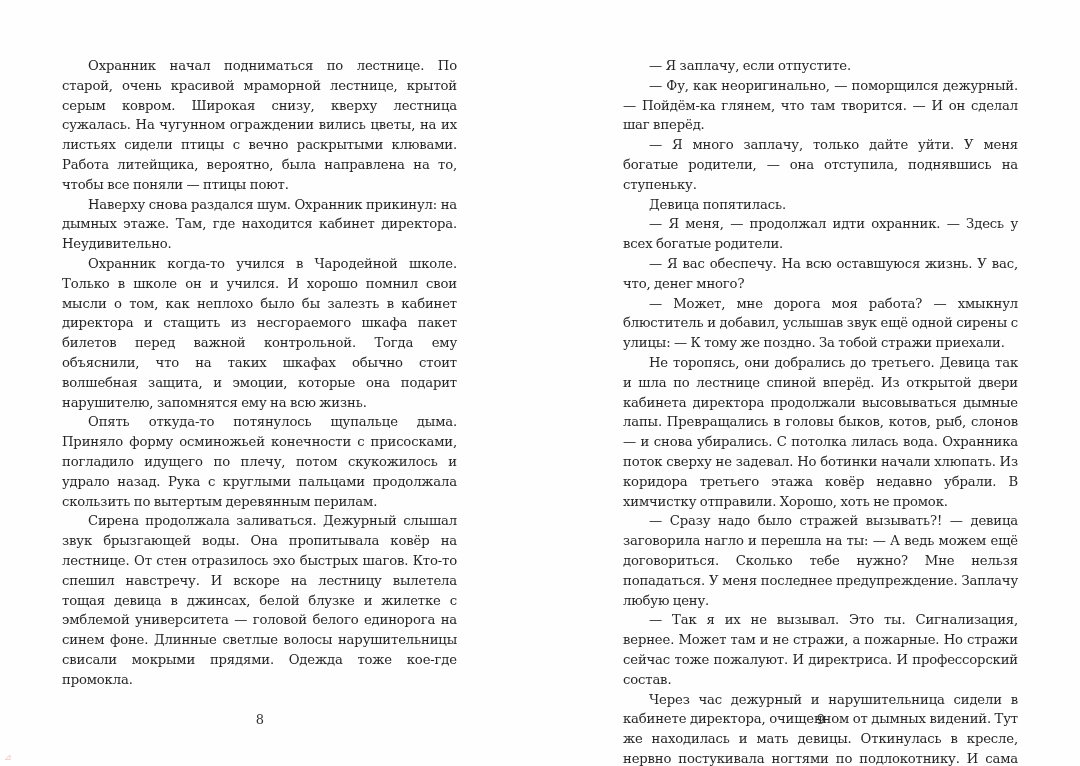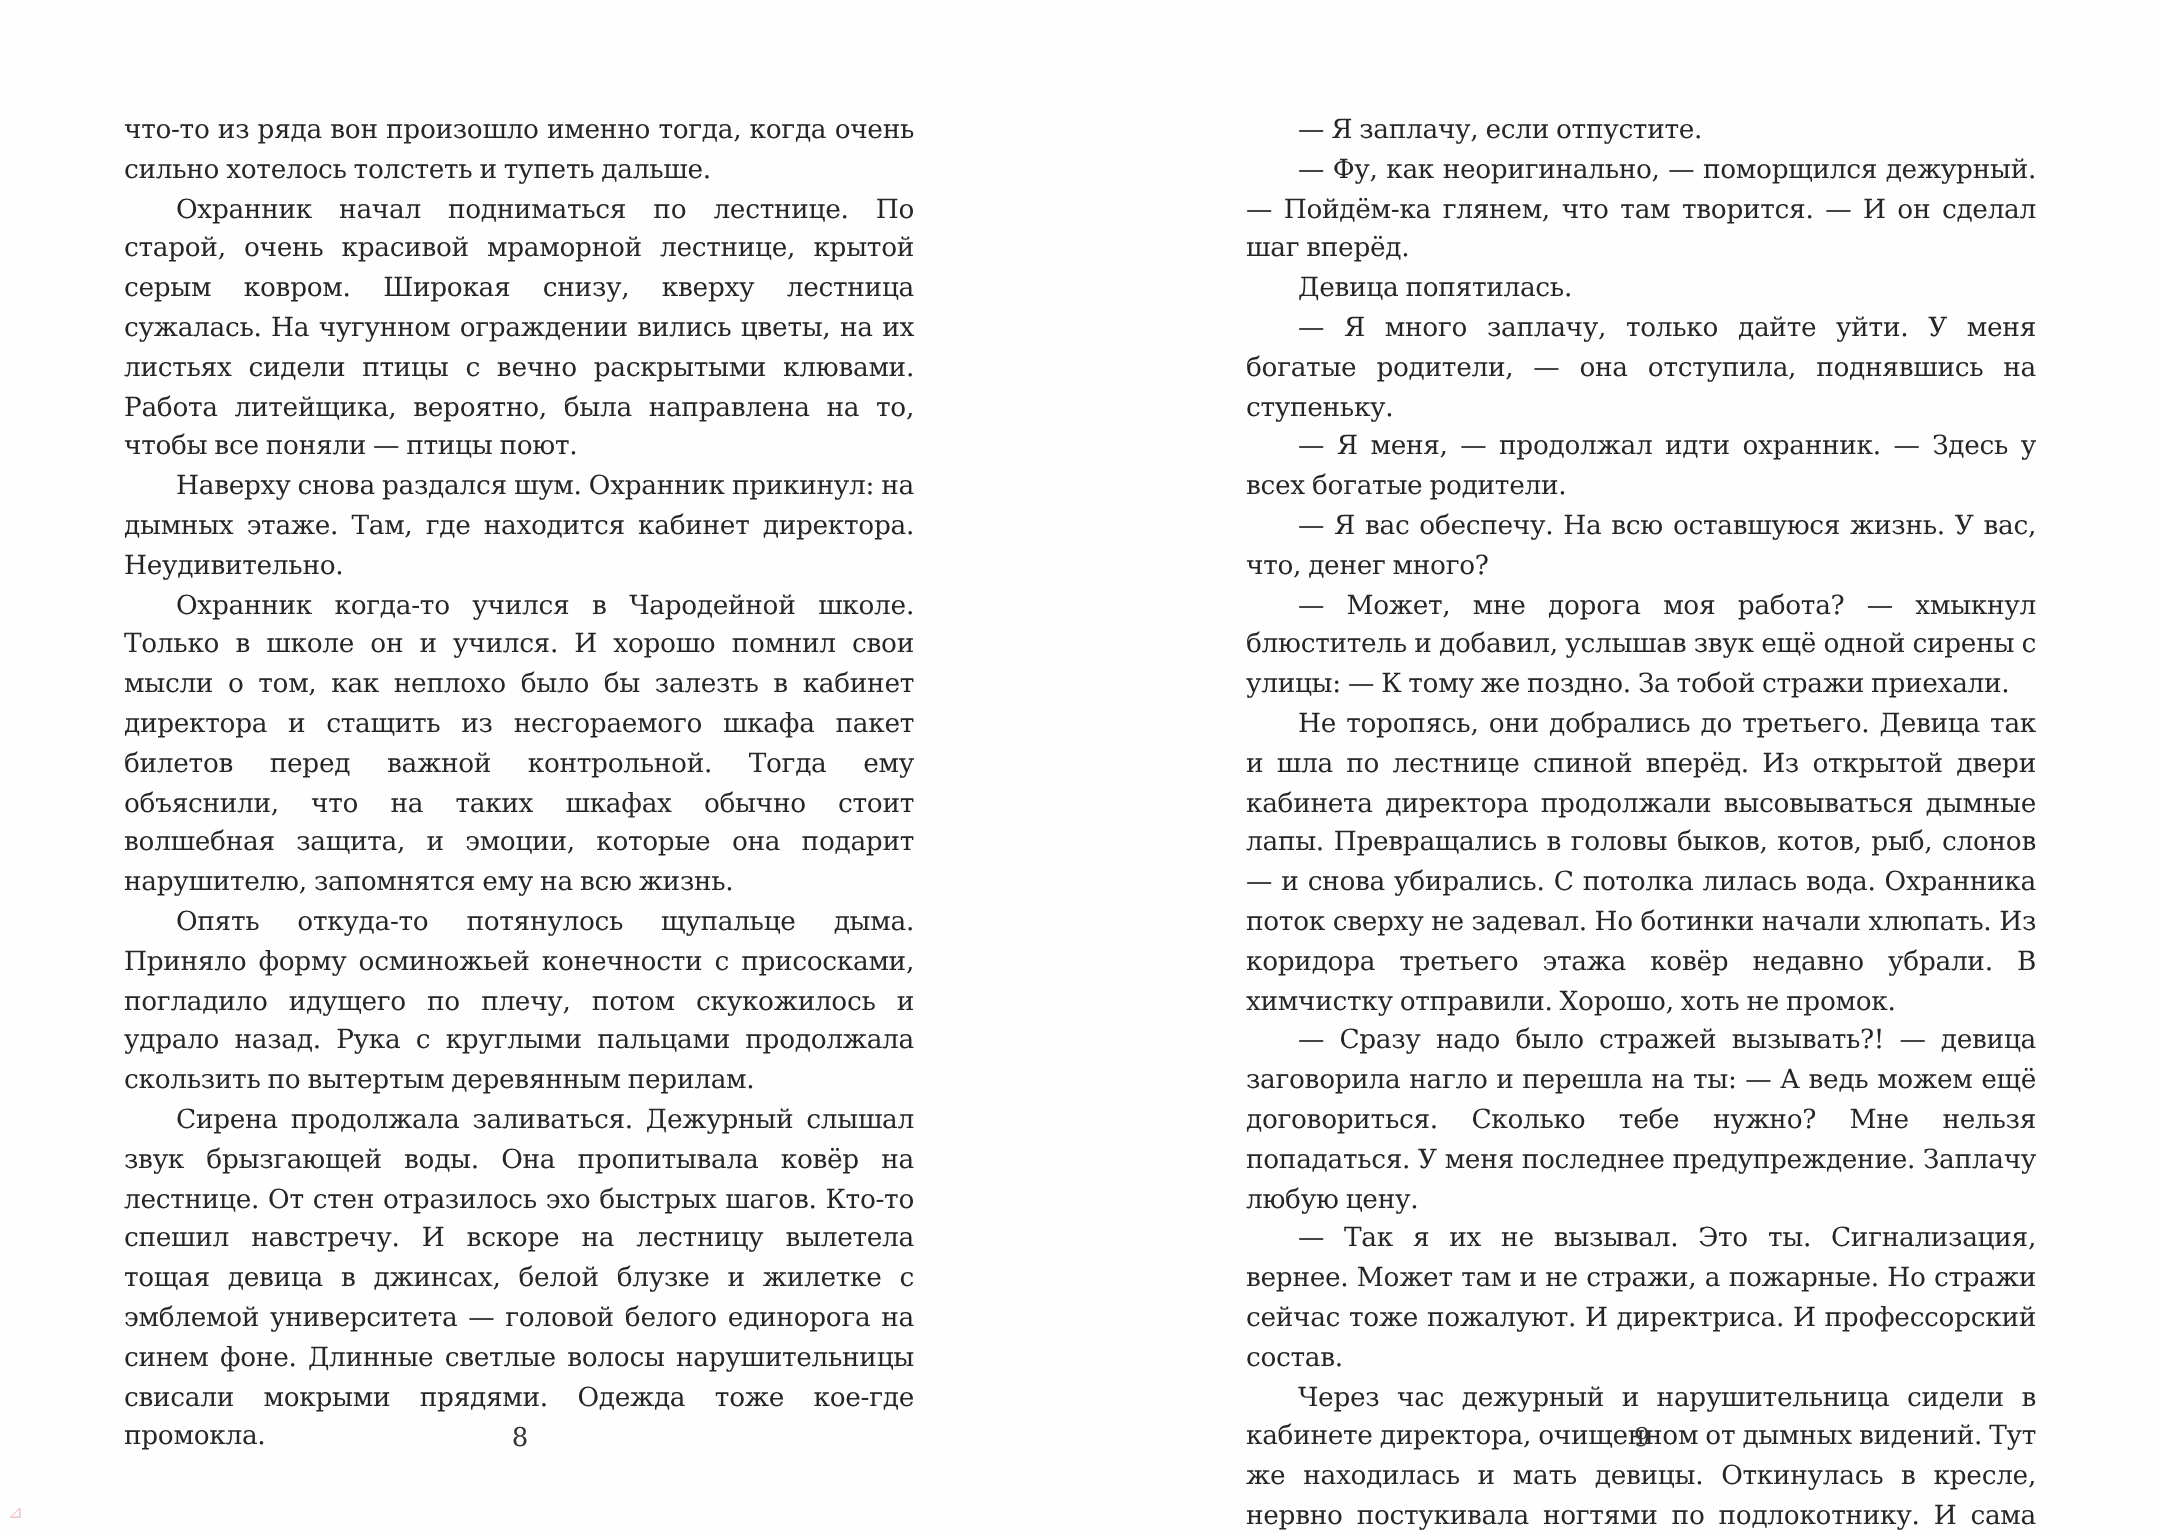--- a/index.html
+++ b/index.html
@@ -60,34 +60,33 @@
     font-size: 9px;
     line-height: 10px;
   }
 </style>
 </head>
 <body>
 
 <div class="spread">
 
   <div class="page left">
-    <p class="para noindent">что-то из ряда вон произошло именно тогда, когда очень сильно хотелось толстеть и тупеть дальше.</p>
     <p class="para">Охранник начал подниматься по лестнице. По старой, очень красивой мраморной лестнице, крытой серым ковром. Широкая снизу, кверху лестница сужалась. На чугунном ограждении вились цветы, на их листьях сидели птицы с вечно раскрытыми клювами. Работа литейщика, вероятно, была направлена на то, чтобы все поняли — птицы поют.</p>
     <p class="para">Наверху снова раздался шум. Охранник прикинул: на дымных этаже. Там, где находится кабинет директора. Неудивительно.</p>
     <p class="para">Охранник когда-то учился в Чародейной школе. Только в школе он и учился. И хорошо помнил свои мысли о том, как неплохо было бы залезть в кабинет директора и стащить из несгораемого шкафа пакет билетов перед важной контрольной. Тогда ему объяснили, что на таких шкафах обычно стоит волшебная защита, и эмоции, которые она подарит нарушителю, запомнятся ему на всю жизнь.</p>
     <p class="para">Опять откуда-то потянулось щупальце дыма. Приняло форму осминожьей конечности с присосками, погладило идущего по плечу, потом скукожилось и удрало назад. Рука с круглыми пальцами продолжала скользить по вытертым деревянным перилам.</p>
     <p class="para">Сирена продолжала заливаться. Дежурный слышал звук брызгающей воды. Она пропитывала ковёр на лестнице. От стен отразилось эхо быстрых шагов. Кто-то спешил навстречу. И вскоре на лестницу вылетела тощая девица в джинсах, белой блузке и жилетке с эмблемой университета — головой белого единорога на синем фоне. Длинные светлые волосы нарушительницы свисали мокрыми прядями. Одежда тоже кое-где промокла.</p>
 
   </div>
 
   <div class="page right">
     <p class="para">— Я заплачу, если отпустите.</p>
     <p class="para">— Фу, как неоригинально, — поморщился дежурный. — Пойдём-ка глянем, что там творится. — И он сделал шаг вперёд.</p>
+    <p class="para">— Я много заплачу, только дайте уйти. У меня богатые родители, — она отступила, поднявшись на ступеньку.</p>
     <p class="para">Девица попятилась.</p>
-    <p class="para">— Я много заплачу, только дайте уйти. У меня богатые родители, — она отступила, поднявшись на ступеньку.</p>
     <p class="para">— Я меня, — продолжал идти охранник. — Здесь у всех богатые родители.</p>
     <p class="para">— Я вас обеспечу. На всю оставшуюся жизнь. У вас, что, денег много?</p>
     <p class="para">— Может, мне дорога моя работа? — хмыкнул блюститель и добавил, услышав звук ещё одной сирены с улицы: — К тому же поздно. За тобой стражи приехали.</p>
     <p class="para">Не торопясь, они добрались до третьего. Девица так и шла по лестнице спиной вперёд. Из открытой двери кабинета директора продолжали высовываться дымные лапы. Превращались в головы быков, котов, рыб, слонов — и снова убирались. С потолка лилась вода. Охранника поток сверху не задевал. Но ботинки начали хлюпать. Из коридора третьего этажа ковёр недавно убрали. В химчистку отправили. Хорошо, хоть не промок.</p>
     <p class="para">— Сразу надо было стражей вызывать?! — девица заговорила нагло и перешла на ты: — А ведь можем ещё договориться. Сколько тебе нужно? Мне нельзя попадаться. У меня последнее предупреждение. Заплачу любую цену.</p>
     <p class="para">— Так я их не вызывал. Это ты. Сигнализация, вернее. Может там и не стражи, а пожарные. Но стражи сейчас тоже пожалуют. И директриса. И профессорский состав.</p>
     <p class="para">Через час дежурный и нарушительница сидели в кабинете директора, очищенном от дымных видений. Тут же находилась и мать девицы. Откинулась в кресле, нервно постукивала ногтями по подлокотнику. И сама госпожа директор — властная женщина лет сорока пяти по фамилии Рыбоконь. Эта фамилия вызывала смешки и многочисленные шуточки учащихся. Она не нравилась и самой носительнице, но что уж...</p>
 
   </div>
 

